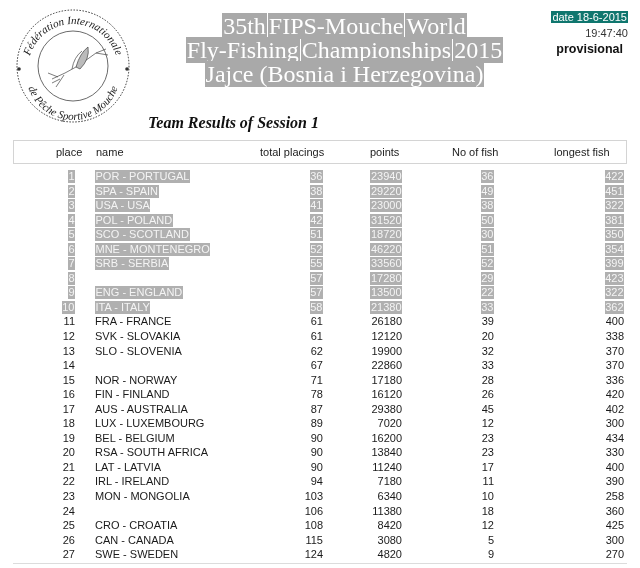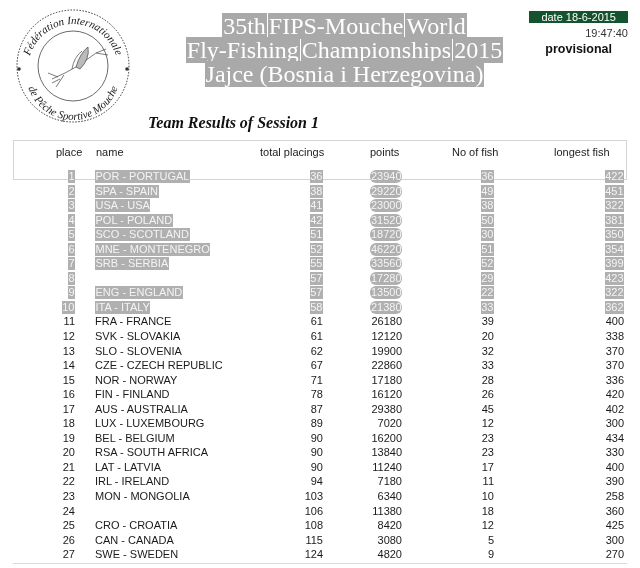--- a/index.html
+++ b/index.html
@@ -2,33 +2,33 @@
 <html><head>
 <meta charset="utf-8">
 <style>
   html, body { margin:0; padding:0; background:#ffffff; }
   body { width:640px; height:568px; position:relative; overflow:hidden; font-family:"Liberation Sans", sans-serif; color:#1a1a1a; }
   .logo { position:absolute; left:14px; top:7px; width:118px; height:118px; }
   .title-block { position:absolute; left:170px; top:14px; width:350px; text-align:center; font-family:"Liberation Serif", serif; font-size:24px; line-height:24px; }
   .title-line { display:block; white-space:nowrap; }
   .hl-word { background:#a9a9a9; color:#ffffff; padding:0 1px; margin-right:1px; }
   .meta { position:absolute; right:12px; top:9px; text-align:right; font-size:11px; line-height:16px; }
-  .meta .date { background:#14532d; color:#ffffff; padding:0 12px; }
+  .meta .date { background:#0f766e; color:#ffffff; padding:0 1px; }
   .meta .time { color:#333; }
   .meta .status { font-weight:bold; font-size:12.5px; color:#111;text-align:center; }
   .heading { position:absolute; left:148px; top:114px; font-family:"Liberation Serif", serif; font-weight:bold; font-style:italic; font-size:16px; color:#111; }
-  .header-box { position:absolute; left:13px; top:140px; width:614px; height:40px; border:1px solid #d4d4d4; box-sizing:border-box; font-size:11px; color:#222; }
+  .header-box { position:absolute; left:13px; top:140px; width:614px; height:24px; border:1px solid #d4d4d4; box-sizing:border-box; font-size:11px; color:#222; }
   .header-box span { position:absolute; top:5px; white-space:nowrap; }
   .rows { position:absolute; left:0; top:170px; width:640px; }
   .row { position:relative; height:14.55px; font-size:11px; line-height:13px; }
   .row span { position:absolute; top:0; white-space:nowrap; }
   .c-place { right:565px; }
   .c-name { left:95px; }
   .c-tp { right:317px; }
-  .c-pts { right:238px;border-radius:6px; }
+  .c-pts { right:238px; }
   .c-fish { right:146px; }
   .c-long { right:16px; }
   .row.hl span { background:#b0b0b0; color:#f4f4f4; padding:0 0.5px; }
   .bottom-line { position:absolute; left:13px; top:563px; width:614px; height:0; border-top:1px solid #dcdcdc; }
 </style>
 </head>
 <body>
 
 <svg class="logo" viewBox="0 0 118 118">
   <defs>
@@ -177,21 +177,20 @@
     <div class="row">
       <span class="c-place">13</span>
       <span class="c-name">SLO - SLOVENIA</span>
       <span class="c-tp">62</span>
       <span class="c-pts">19900</span>
       <span class="c-fish">32</span>
       <span class="c-long">370</span>
     </div>
     <div class="row">
       <span class="c-place">14</span>
-      <span class="c-name">CZE - CZECH REPUBLIC</span>
       <span class="c-tp">67</span>
       <span class="c-pts">22860</span>
       <span class="c-fish">33</span>
       <span class="c-long">370</span>
     </div>
     <div class="row">
       <span class="c-place">15</span>
       <span class="c-name">NOR - NORWAY</span>
       <span class="c-tp">71</span>
       <span class="c-pts">17180</span>

